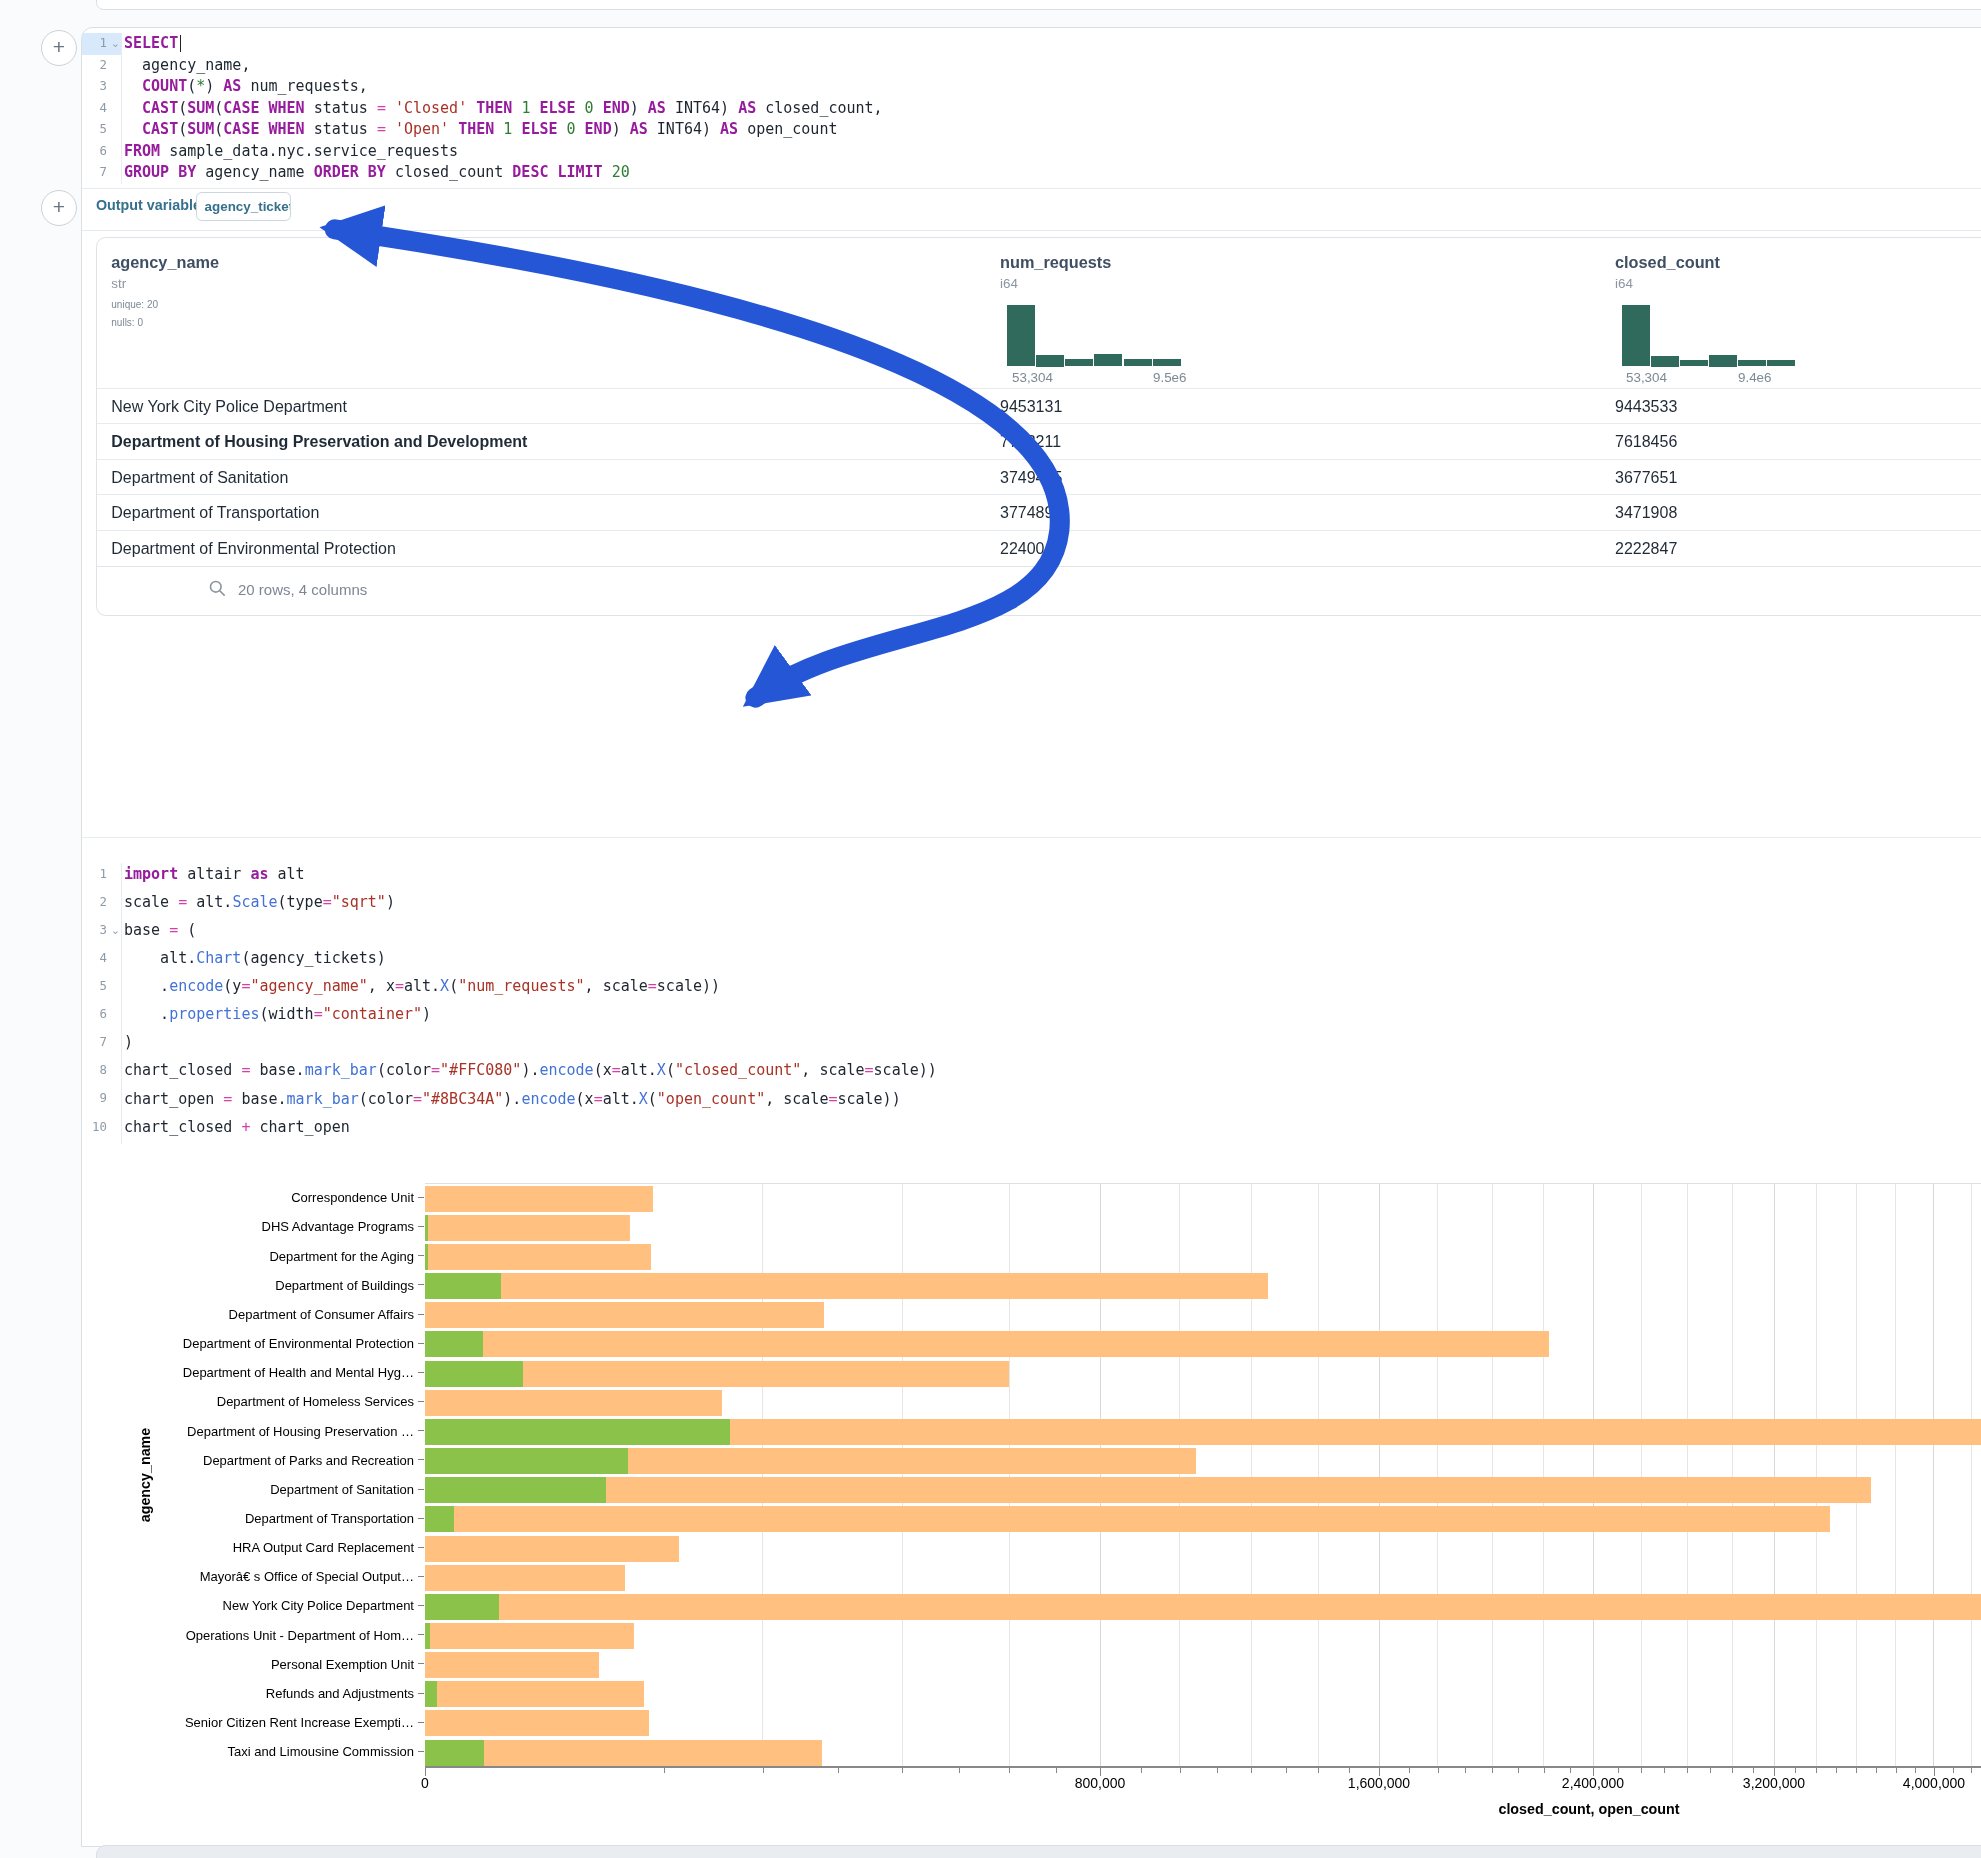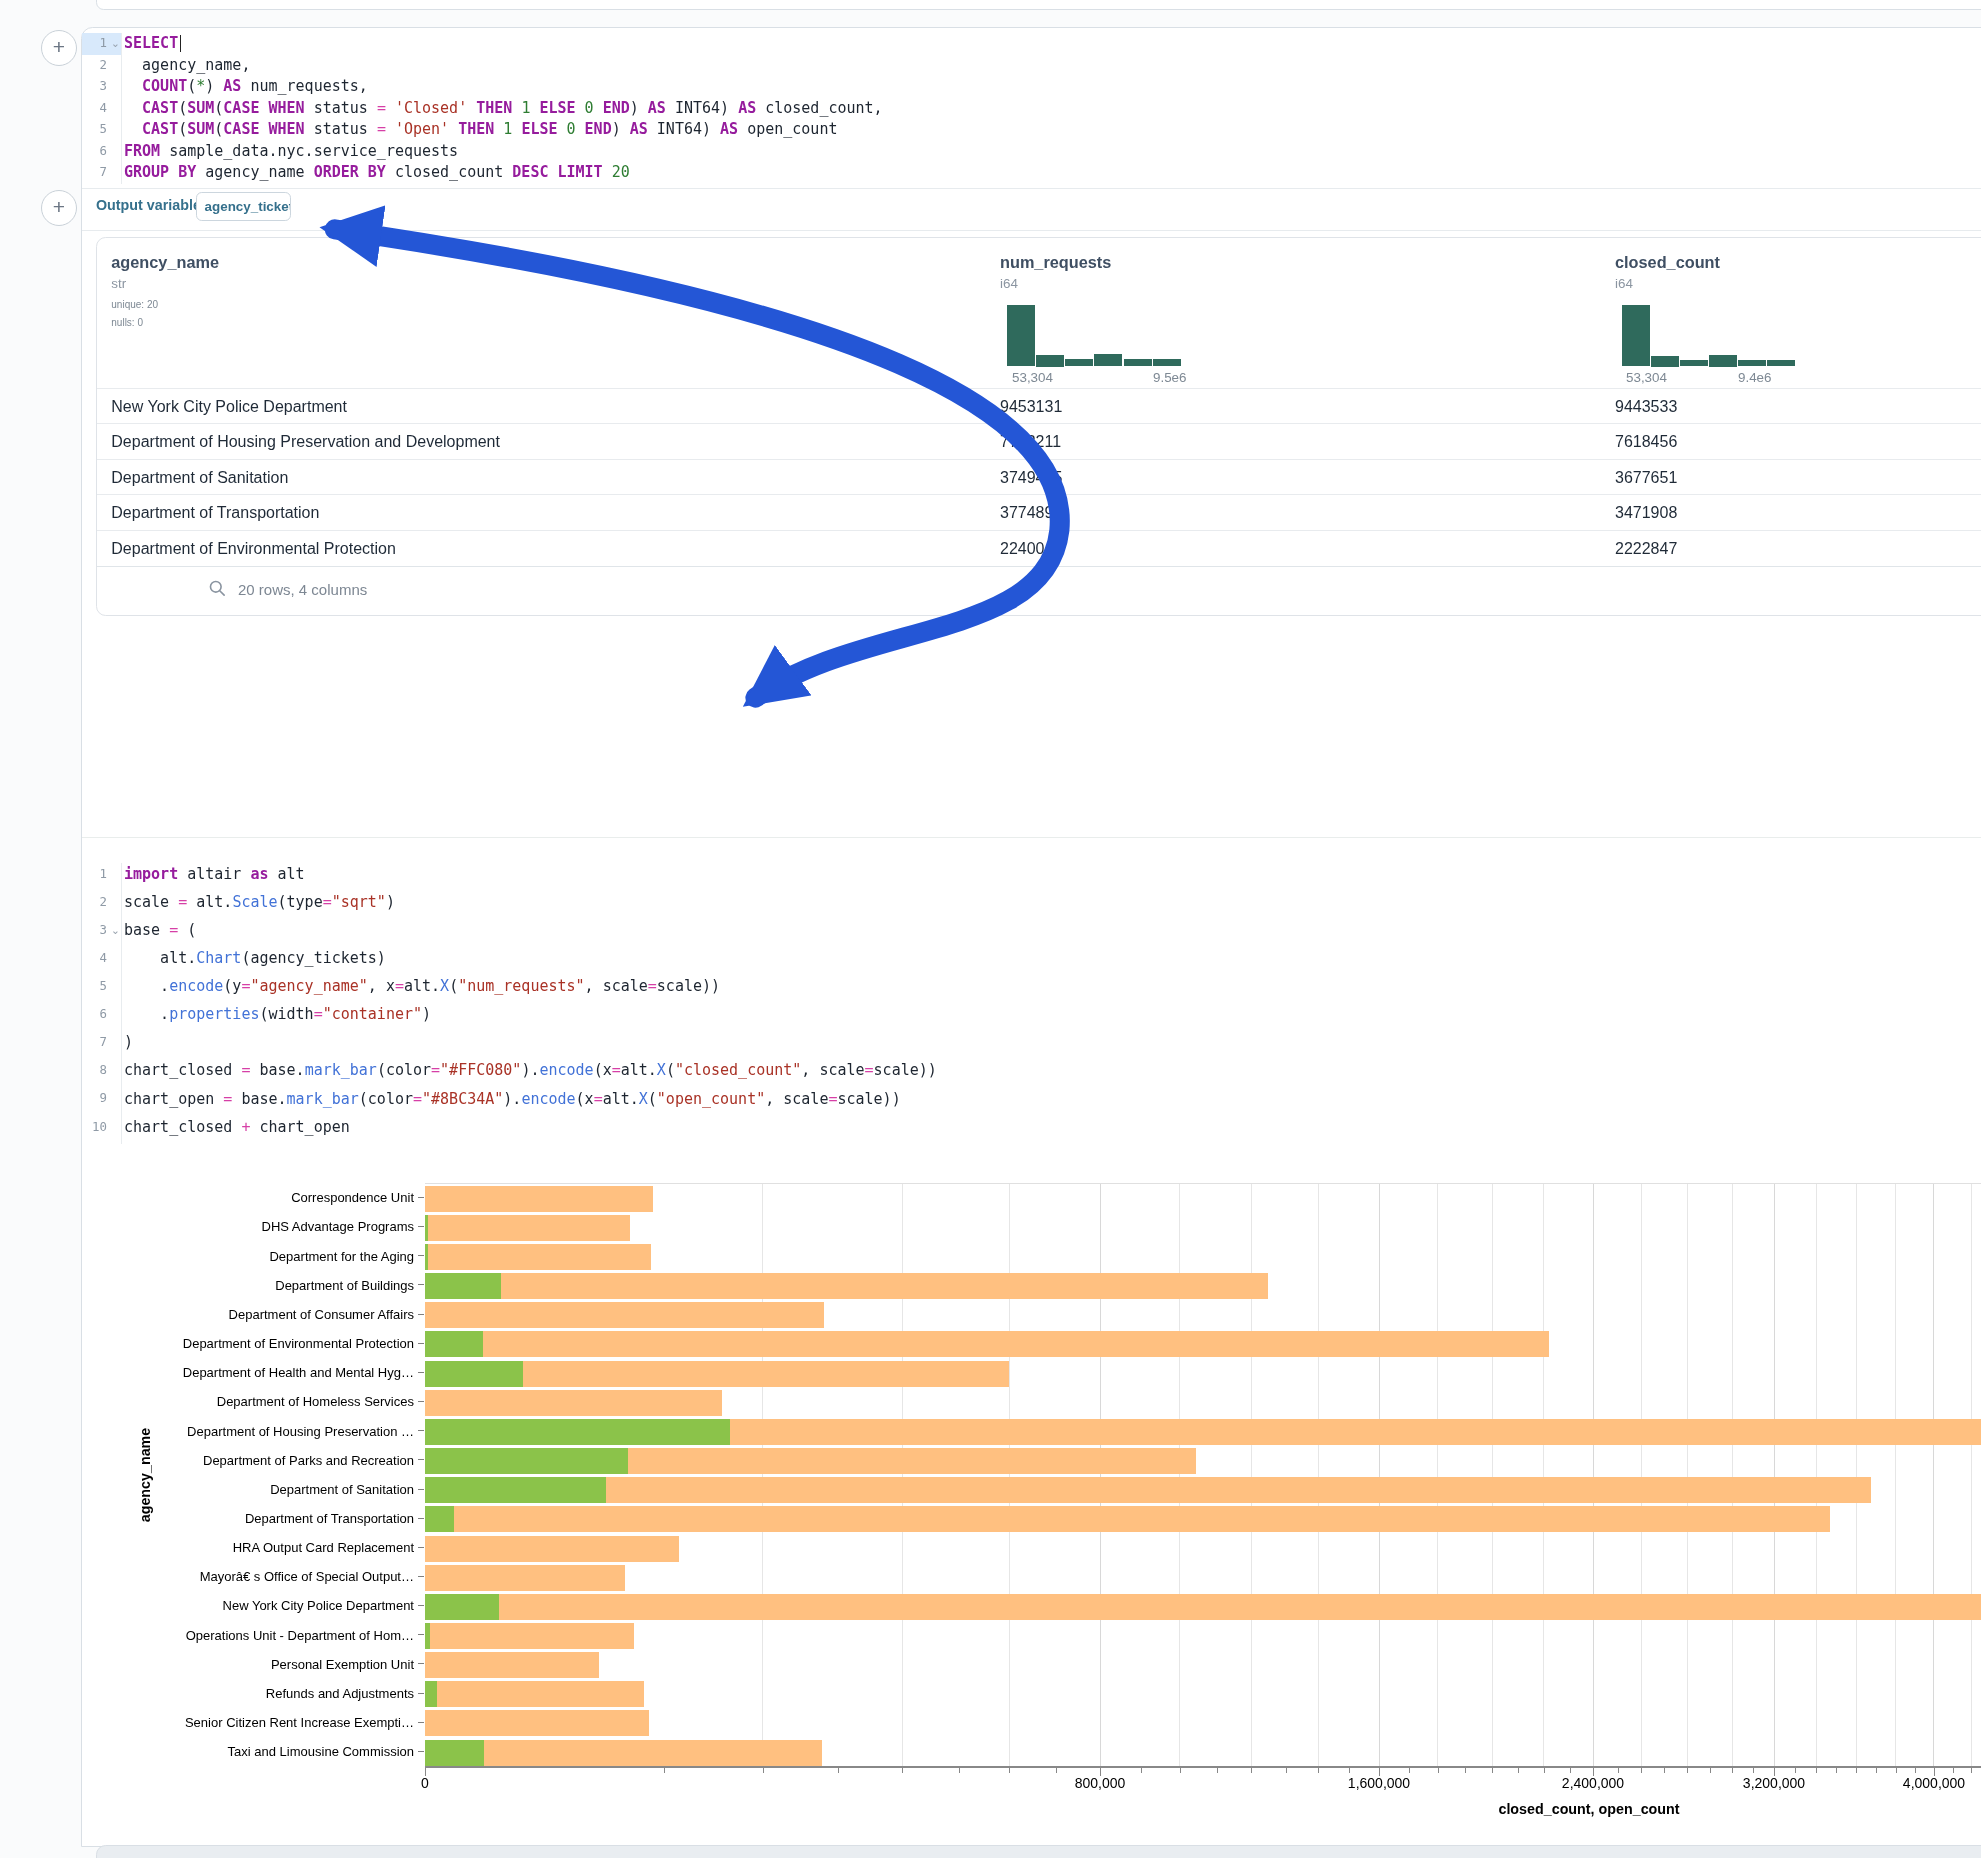--- a/index.html
+++ b/index.html
@@ -125,21 +125,21 @@
         <div class="hist-label" style="left: 1529px; top: 132px;">53,304</div>
         <div class="hist-label" style="left: 1641px; top: 132px; text-align: center;">9.4e6</div>
       </div>
     <div id="table-rows">
         <div class="t-row" style="top: 150px;">
           <div class="t-cell" style="left: 14.3px;">New York City Police Department</div>
           <div class="t-cell" style="left: 903px;">9453131</div>
           <div class="t-cell" style="left: 1518px;">9443533</div>
         </div>
         <div class="t-row" style="top: 185px;">
-          <div class="t-cell" style="left: 14.3px;">Department of Housing Preservation and Development</div>
+          <div class="t-cell" style="left: 14.3px; font-weight: bold;">Department of Housing Preservation and Development</div>
           <div class="t-cell" style="left: 903px;">7782211</div>
           <div class="t-cell" style="left: 1518px;">7618456</div>
         </div>
         <div class="t-row" style="top: 221px;">
           <div class="t-cell" style="left: 14.3px;">Department of Sanitation</div>
           <div class="t-cell" style="left: 903px;">3749485</div>
           <div class="t-cell" style="left: 1518px;">3677651</div>
         </div>
         <div class="t-row" style="top: 256px;">
           <div class="t-cell" style="left: 14.3px;">Department of Transportation</div>

